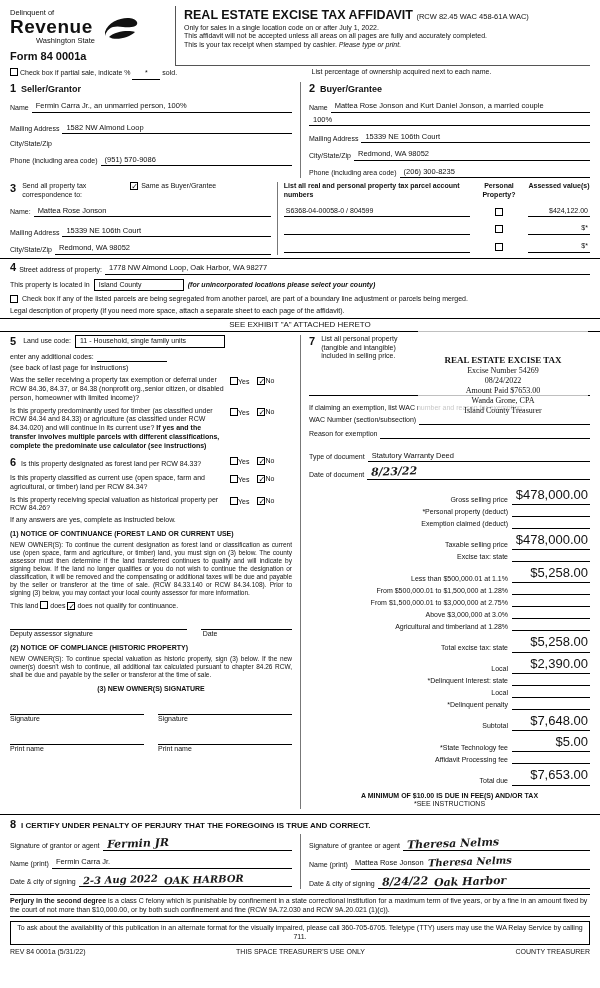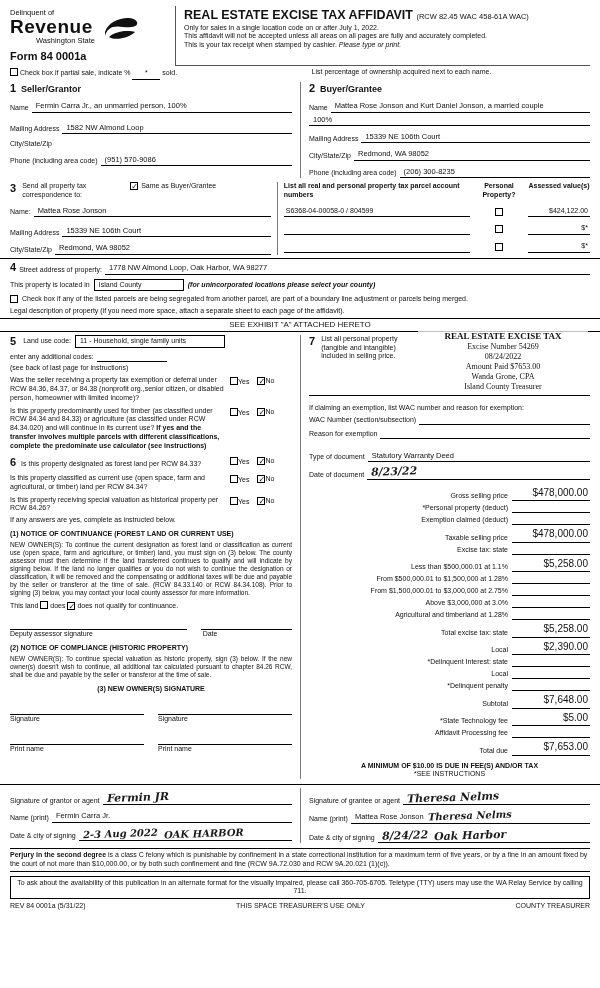--- a/index.html
+++ b/index.html
@@ -62,25 +62,25 @@
   .q-text { flex:1; padding-right:4px; }
   .q-boxes { width:62px; display:flex; gap:8px; align-items:flex-start; padding-top:1px; }
   .q-boxes span.yn { white-space:nowrap; }
 
   .notice-title { font-weight:bold; margin-top:5px; }
   .para { text-align:justify; margin-top:2px; }
 
   
   .m-row { display:flex; align-items:flex-end; margin-top:3px; }
   .m-lbl { flex:1; text-align:right; padding-right:4px; white-space:nowrap; overflow:hidden; }
-  .m-val { width:78px; border-bottom:1px solid #000; text-align:right; padding:0 2px 1px; min-height:9px; font-size:10px; }
+  .m-val { width:78px; border-bottom:1px solid #000; text-align:right; padding:0 2px 1px; min-height:9px; font-size:13px; }
 
   .stamp { position:absolute; top:-4px; right:2px; width:170px; text-align:center;
            font-family:"Liberation Serif", serif; color:#111; background:rgba(255,255,255,0.75); }
-  .stamp .l1 { font-weight:bold; font-size:9px; }
+  .stamp .l1 { font-weight:bold; font-size:9px;margin-top:24px; }
   .stamp .l { font-size:8px; }
 
   .hw { font-family:"DejaVu Serif", serif; font-style:italic; font-weight:bold; font-size:11px;
         color:#1b1b1b; transform:rotate(-2deg); display:inline-block; line-height:1; }
   .hw-sm { font-size:10px; }
 
   
   .s8 { display:flex; margin-top:2px; }
   .s8 .half { width:50%; }
   .s8 .half.r { border-left:1px solid #777; padding-left:8px; }
@@ -468,20 +468,24 @@
         </div>
 
       <div class="b center" style="margin-top:6px;">A MINIMUM OF $10.00 IS DUE IN FEE(S) AND/OR TAX</div>
       <div class="center">*SEE INSTRUCTIONS</div>
     </div>
   </div>
 
   <div class="hline" style="margin-top:5px;"></div>
 
   <div style="margin-top:3px;">
+    <div>
+      <span class="secnum">8</span>
+      <span class="b" style="font-size:8px;">I CERTIFY UNDER PENALTY OF PERJURY THAT THE FOREGOING IS TRUE AND CORRECT.</span>
+    </div>
     <div class="s8">
       <div class="half l">
         <div class="field" style="margin-top:4px;">
           <span class="lbl">Signature of grantor or agent</span>
           <span class="fill"><span class="hw">Fermin JR</span></span>
         </div>
         <div class="field" style="margin-top:6px;">
           <span class="lbl">Name (print)</span>
           <span class="fill">Fermin Carra Jr.</span>
         </div>

